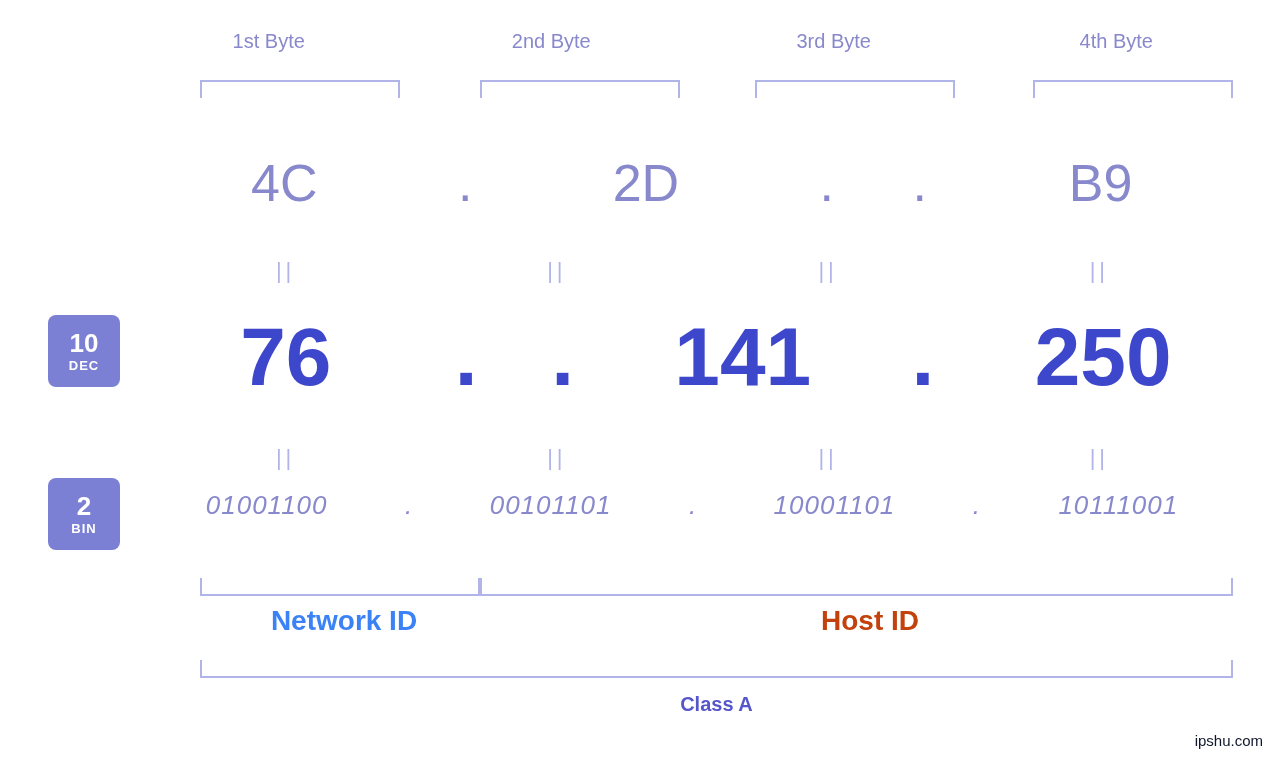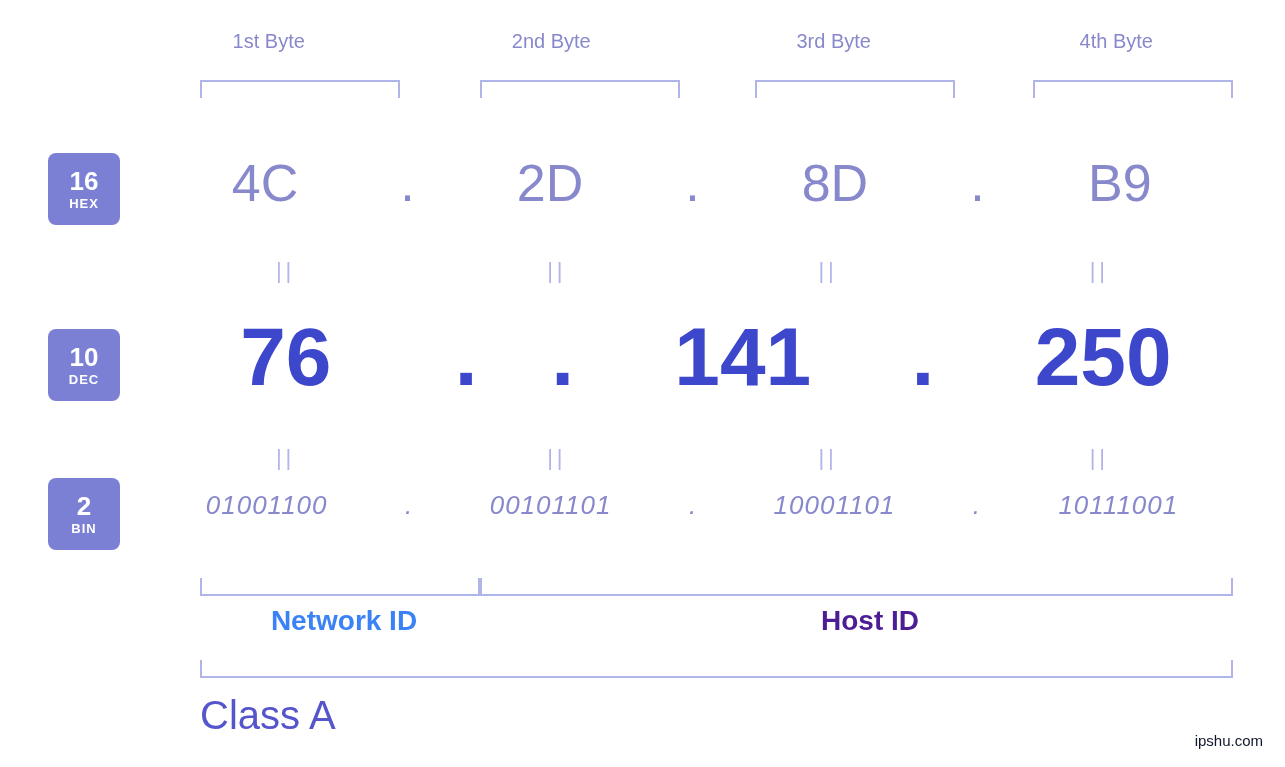--- a/index.html
+++ b/index.html
@@ -32,21 +32,21 @@
       width: 72px;
       height: 72px;
       display: flex;
       flex-direction: column;
       align-items: center;
       justify-content: center;
       font-weight: bold;
     }
 
     .badge-hex { top: 153px; }
-    .badge-dec { top: 315px; margin-top: 14px; }
+    .badge-dec { top: 315px; }
     .badge-bin { top: 478px; }
 
     .badge-num {
       font-size: 26px;
       line-height: 1.1;
     }
     .badge-label {
       font-size: 13px;
       letter-spacing: 1px;
     }
@@ -214,21 +214,21 @@
       font-size: 28px;
       font-weight: bold;
     }
 
     .host-id-label {
       position: absolute;
       top: 605px;
       left: 620px;
       width: 500px;
       text-align: center;
-      color: #4c1d95;
+      color: #c2410c;
       font-size: 28px;
       font-weight: bold;
     }
 
     
     .bracket-class {
       position: absolute;
       top: 660px;
       left: 200px;
       width: 1033px;
@@ -236,43 +236,40 @@
       border-left: 2px solid #b0b4e8;
       border-right: 2px solid #b0b4e8;
       border-bottom: 2px solid #b0b4e8;
     }
 
     .class-a-label {
       position: absolute;
       top: 693px;
       left: 200px;
       width: 1033px;
+      text-align: center;
       color: #5555cc;
-      font-size: 40px;
-      font-weight: normal;
+      font-size: 20px;
+      font-weight: bold;
     }
 
     
     .watermark {
       position: absolute;
       bottom: 18px;
       right: 22px;
       color: #0f172a;
       font-size: 15px;
     }
   </style>
 </head>
 <body>
 
 <div class="container">
 
-  <div class="badge badge-hex">
-    <span class="badge-num">16</span>
-    <span class="badge-label">HEX</span>
-  </div>
   <div class="badge badge-dec">
     <span class="badge-num">10</span>
     <span class="badge-label">DEC</span>
   </div>
   <div class="badge badge-bin">
     <span class="badge-num">2</span>
     <span class="badge-label">BIN</span>
   </div>
 
   <div class="byte-headers">
@@ -285,21 +282,20 @@
   <div class="bracket-top bracket-b1"></div>
   <div class="bracket-top bracket-b2"></div>
   <div class="bracket-top bracket-b3"></div>
   <div class="bracket-top bracket-b4"></div>
 
   <div class="hex-row">
     <span class="hex-val">4C</span>
     <span class="dot-hex">.</span>
     <span class="hex-val">2D</span>
     <span class="dot-hex">.</span>
-    <span class="hex-val">8D</span>
     <span class="dot-hex">.</span>
     <span class="hex-val">B9</span>
   </div>
 
   <div class="eq-row eq-hex-dec">
     <span class="eq-val">||</span>
     <span class="eq-val">||</span>
     <span class="eq-val">||</span>
     <span class="eq-val">||</span>
   </div>

